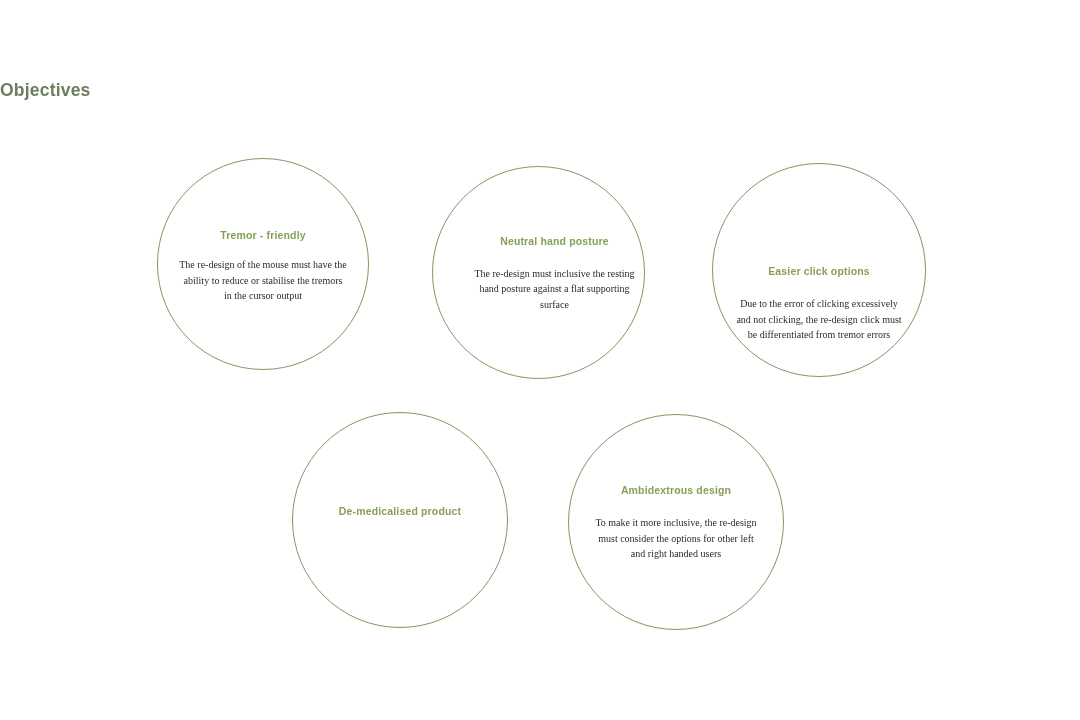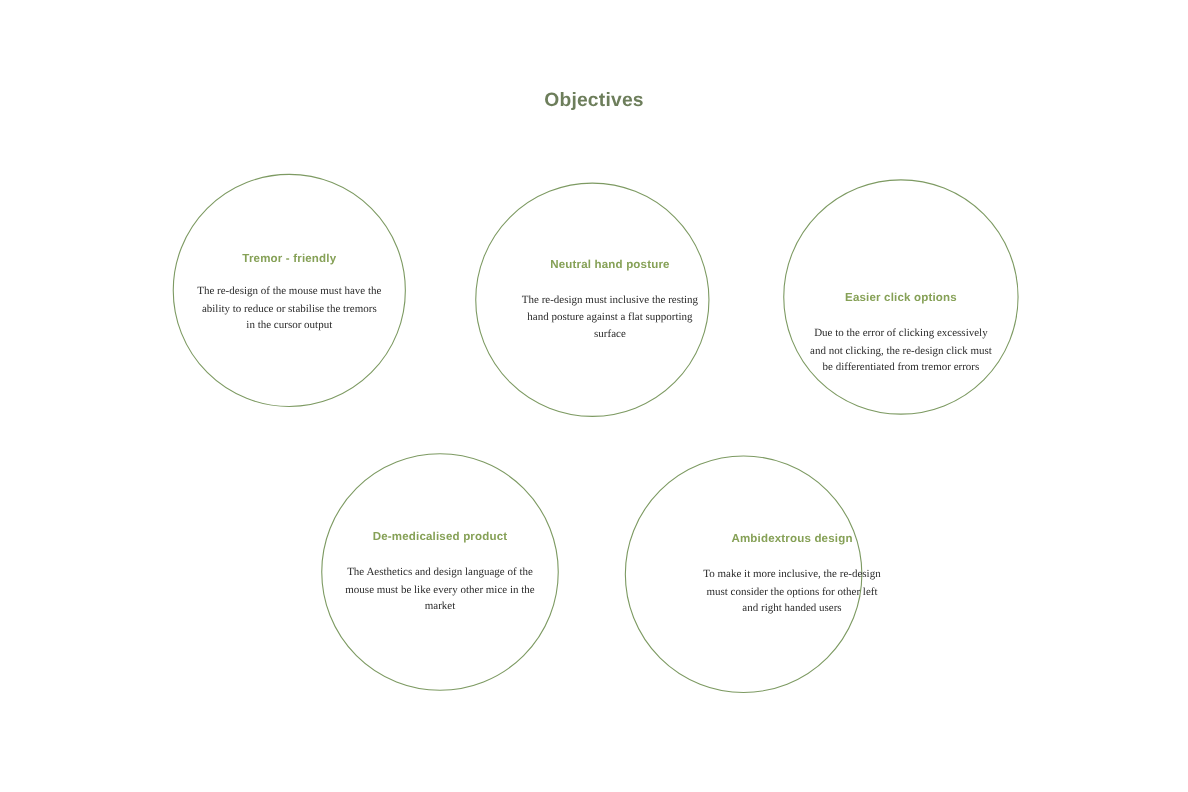--- a/index.html
+++ b/index.html
@@ -23,21 +23,21 @@
     width: 1080px;
     height: 720px;
     background: #ffffff;
   }
 
   #slide-title {
     position: absolute;
     left: 0;
     top: 80px;
     width: 1080px;
-    text-align: center;
+    text-align: left;
     font-size: 17.5px;
     font-weight: bold;
     letter-spacing: 0.2px;
     color: #6d7e5b;
     font-family: "Liberation Sans", sans-serif;
   }
 
   .objective-circle {
     position: absolute;
     box-sizing: border-box;
@@ -89,21 +89,21 @@
   #circle-3 .circle-content { width: 168px; top: 51%; margin-top: 31px; }
   #circle-3 .objective-heading { margin-bottom: 18px; }
 
   
   #circle-4 { left: 292px; top: 412px; width: 216px; height: 216px; }
   #circle-4 .circle-content { width: 176px; top: 50%; }
   #circle-4 .objective-heading { margin-bottom: 18px; }
 
   
   #circle-5 { left: 568px; top: 414px; width: 216px; height: 216px; }
-  #circle-5 .circle-content { width: 172px; top: 50%; margin-left: 44px; }
+  #circle-5 .circle-content { width: 172px; top: 50%; }
   #circle-5 .objective-heading { margin-bottom: 18px; }
 </style>
 </head>
 <body>
 
 <div id="slide">
 
   <div id="slide-title">Objectives</div>
 
   <div class="objective-circle" id="circle-1">
@@ -123,21 +123,20 @@
   <div class="objective-circle" id="circle-3">
     <div class="circle-content">
       <div class="objective-heading">Easier click options</div>
       <div class="objective-body">Due to the error of clicking excessively and not clicking, the re-design click must be differentiated from tremor errors</div>
     </div>
   </div>
 
   <div class="objective-circle" id="circle-4">
     <div class="circle-content">
       <div class="objective-heading">De-medicalised product</div>
-      <div class="objective-body">The Aesthetics and design language of the mouse must be like every other mice in the market</div>
     </div>
   </div>
 
   <div class="objective-circle" id="circle-5">
     <div class="circle-content">
       <div class="objective-heading">Ambidextrous design</div>
       <div class="objective-body">To make it more inclusive, the re-design must consider the options for other left and right handed users</div>
     </div>
   </div>
 

